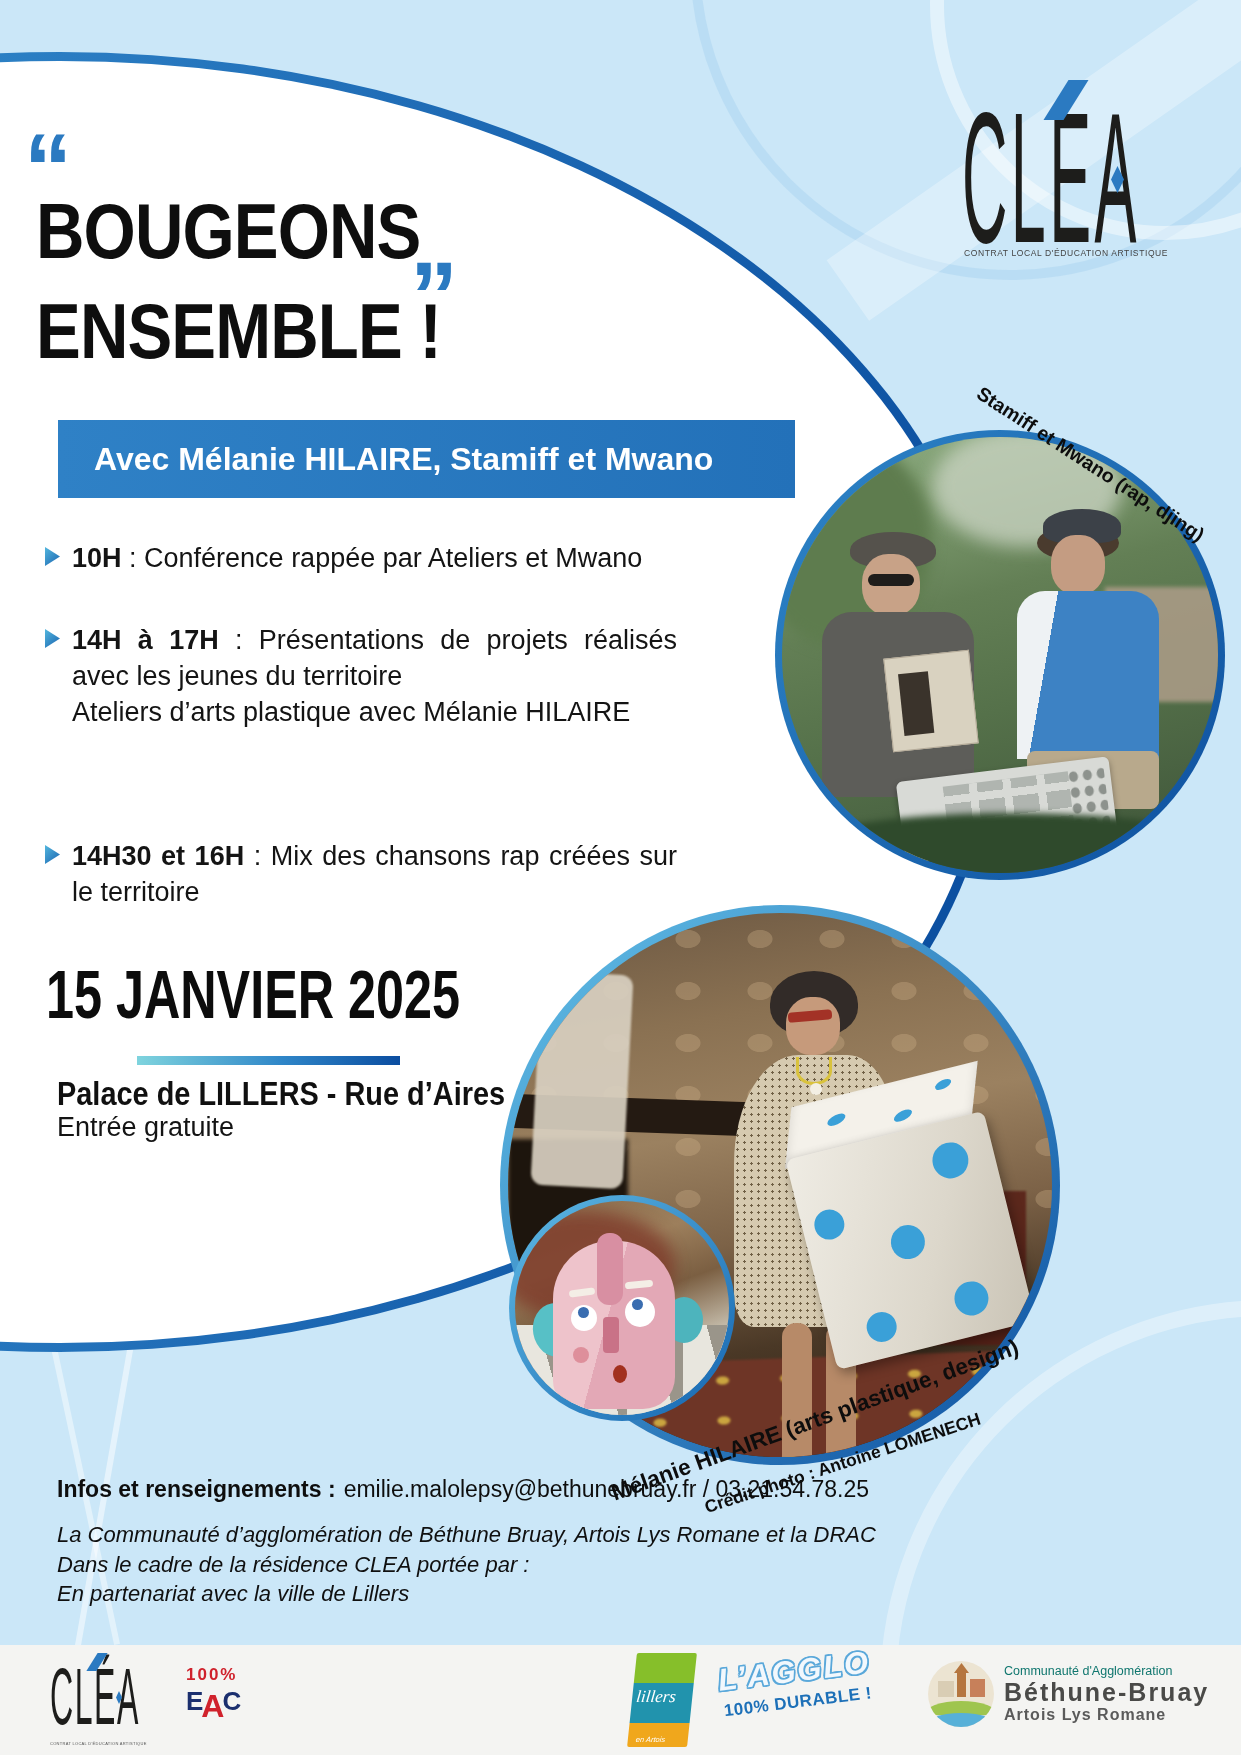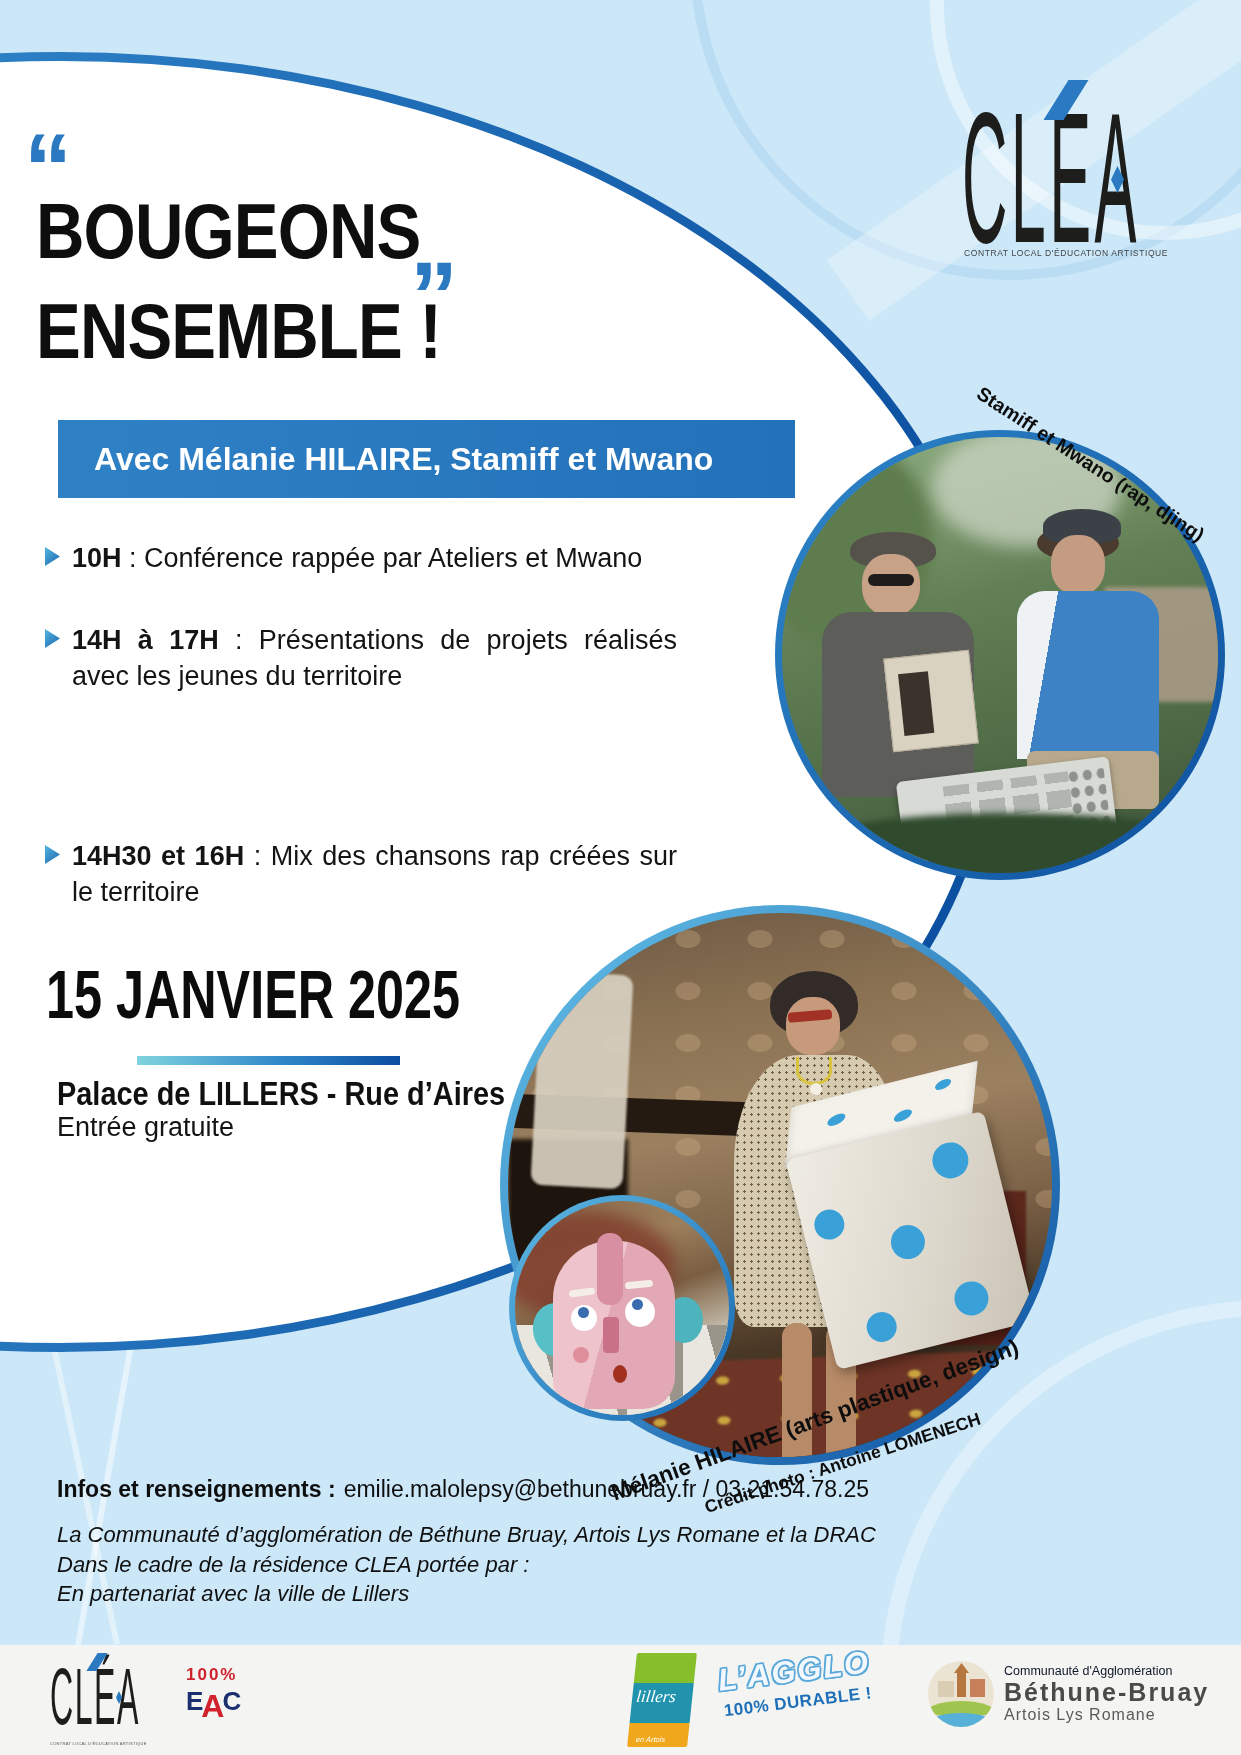--- a/index.html
+++ b/index.html
@@ -197,23 +197,23 @@
   .f-agglo2 { font-size:17px; font-weight:800; color:#1d70b8; margin-top:3px; letter-spacing:.5px; }
   .f-bb { position:absolute; left:928px; top:16px; display:flex; align-items:center; }
   .bb-icon { position:relative; width:66px; height:66px; border-radius:50%; background:#ece4d2; overflow:hidden; flex:0 0 66px; }
   .bb-build1 { position:absolute; left:10px; top:20px; width:16px; height:16px; background:#d9cdb4; }
   .bb-tower { position:absolute; left:29px; top:10px; width:9px; height:26px; background:#b5763f; }
   .bb-roof { position:absolute; left:26px; top:2px; width:15px; height:10px; background:#b5763f; clip-path:polygon(50% 0,100% 100%,0 100%); }
   .bb-build2 { position:absolute; right:9px; top:18px; width:15px; height:18px; background:#c7805a; }
   .bb-w1 { position:absolute; left:-4px; bottom:12px; width:74px; height:14px; background:#9fc54e; border-radius:50% 50% 0 0 / 100% 100% 0 0; }
   .bb-w2 { position:absolute; left:-4px; bottom:0; width:74px; height:14px; background:#57b0d8; border-radius:50% 50% 0 0 / 100% 100% 0 0; }
   .bb-text { margin-left:10px; }
-  .bb-l1 { font-size:12.5px; color:#0f172a; }
+  .bb-l1 { font-size:12.5px; color:#0f766e; }
   .bb-l2 { font-size:25px; font-weight:700; color:#4a4a48; letter-spacing:2px; line-height:1.15; }
-  .bb-l3 { font-size:16px; color:#5a5a5a; letter-spacing:1px; }
+  .bb-l3 { font-size:16px; color:#5a5a5a; letter-spacing:1px;font-weight:bold; }
 </style>
 </head>
 <body>
 
 <div class="poster">
 
   <div class="arc arc2"></div>
   <div class="arc arc1"></div>
   <div class="stripe1"></div>
   <div class="arc arc3"></div>
@@ -240,20 +240,21 @@
   </div>
 
   <div class="sched">
     <div class="s-item s1">
       <div class="tri"></div>
       <p class="s-text"><b>10H</b><span> : Conférence rappée par Ateliers et Mwano</span></p>
     </div>
     <div class="s-item s2">
       <div class="tri"></div>
       <p class="s-text just"><b>14H à 17H</b><span> : Présentations de projets réalisés avec les jeunes du territoire</span></p>
+      <p class="s-text">Ateliers d’arts plastique avec Mélanie HILAIRE</p>
     </div>
     <div class="s-item s3">
       <div class="tri"></div>
       <p class="s-text just"><b>14H30 et 16H</b><span> : Mix des chansons rap créées sur le territoire</span></p>
     </div>
   </div>
 
   <div class="date">15 JANVIER 2025</div>
   <div class="underline"></div>
   <div class="venue">Palace de LILLERS - Rue d’Aires</div>

